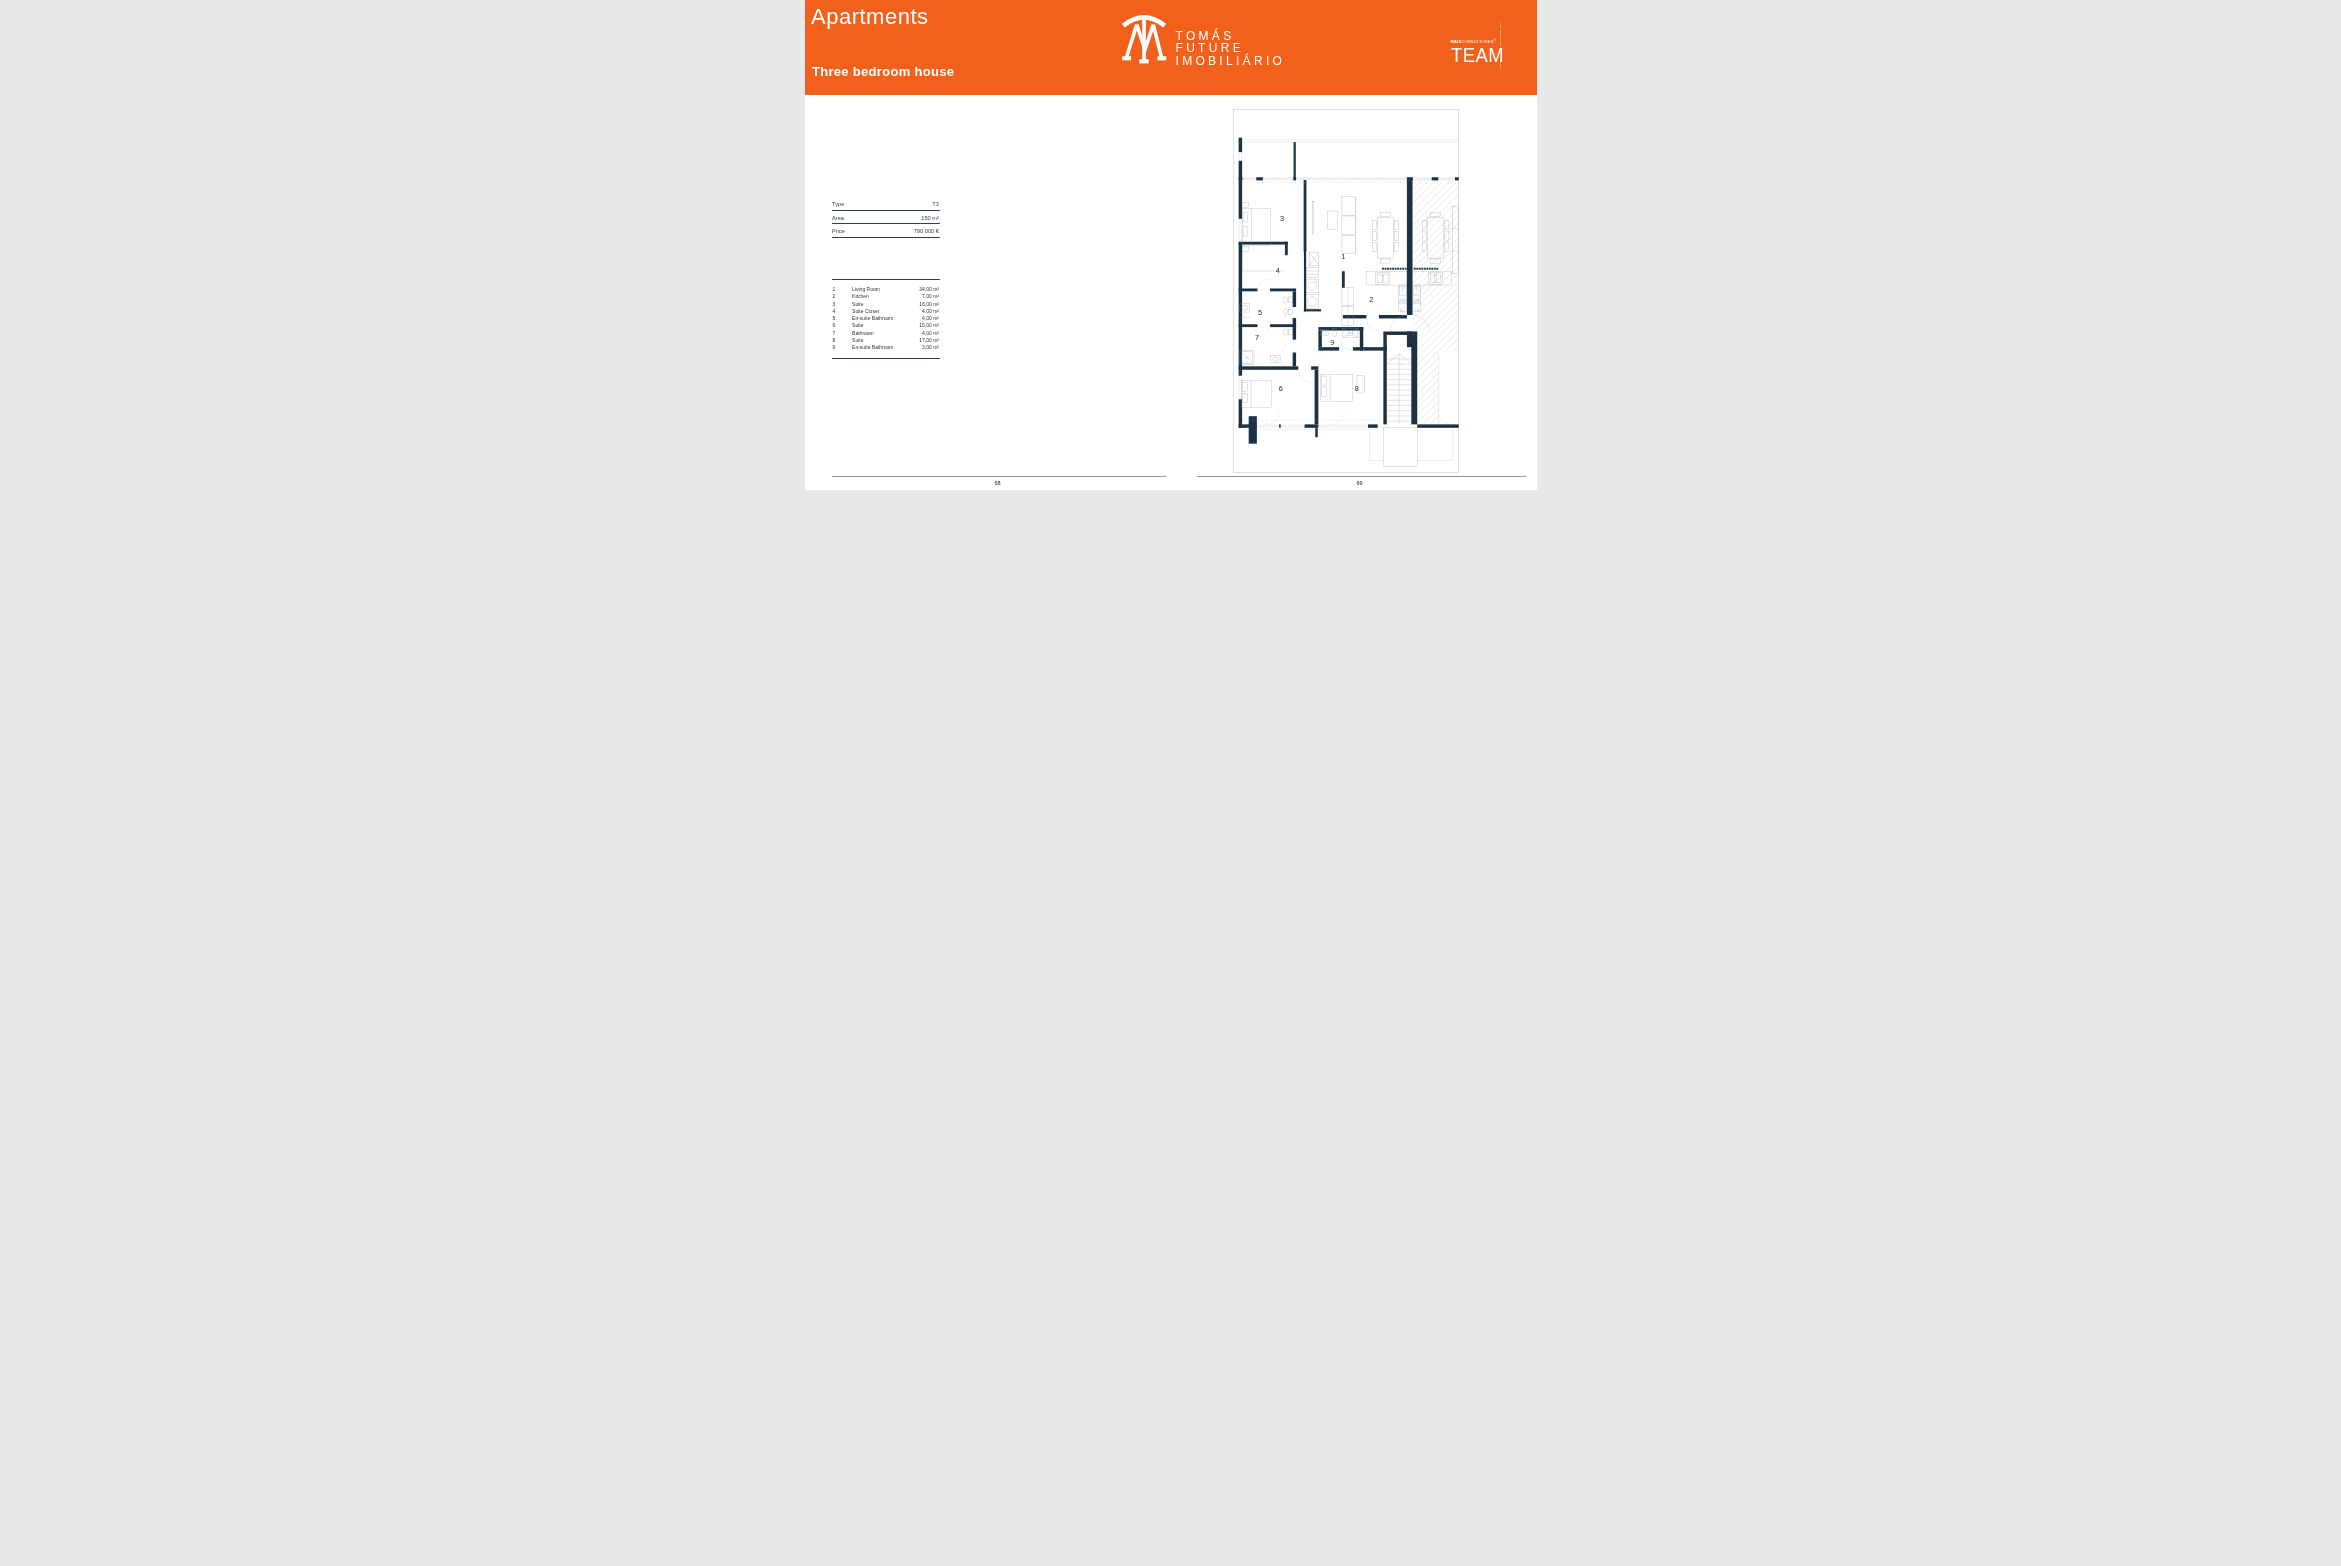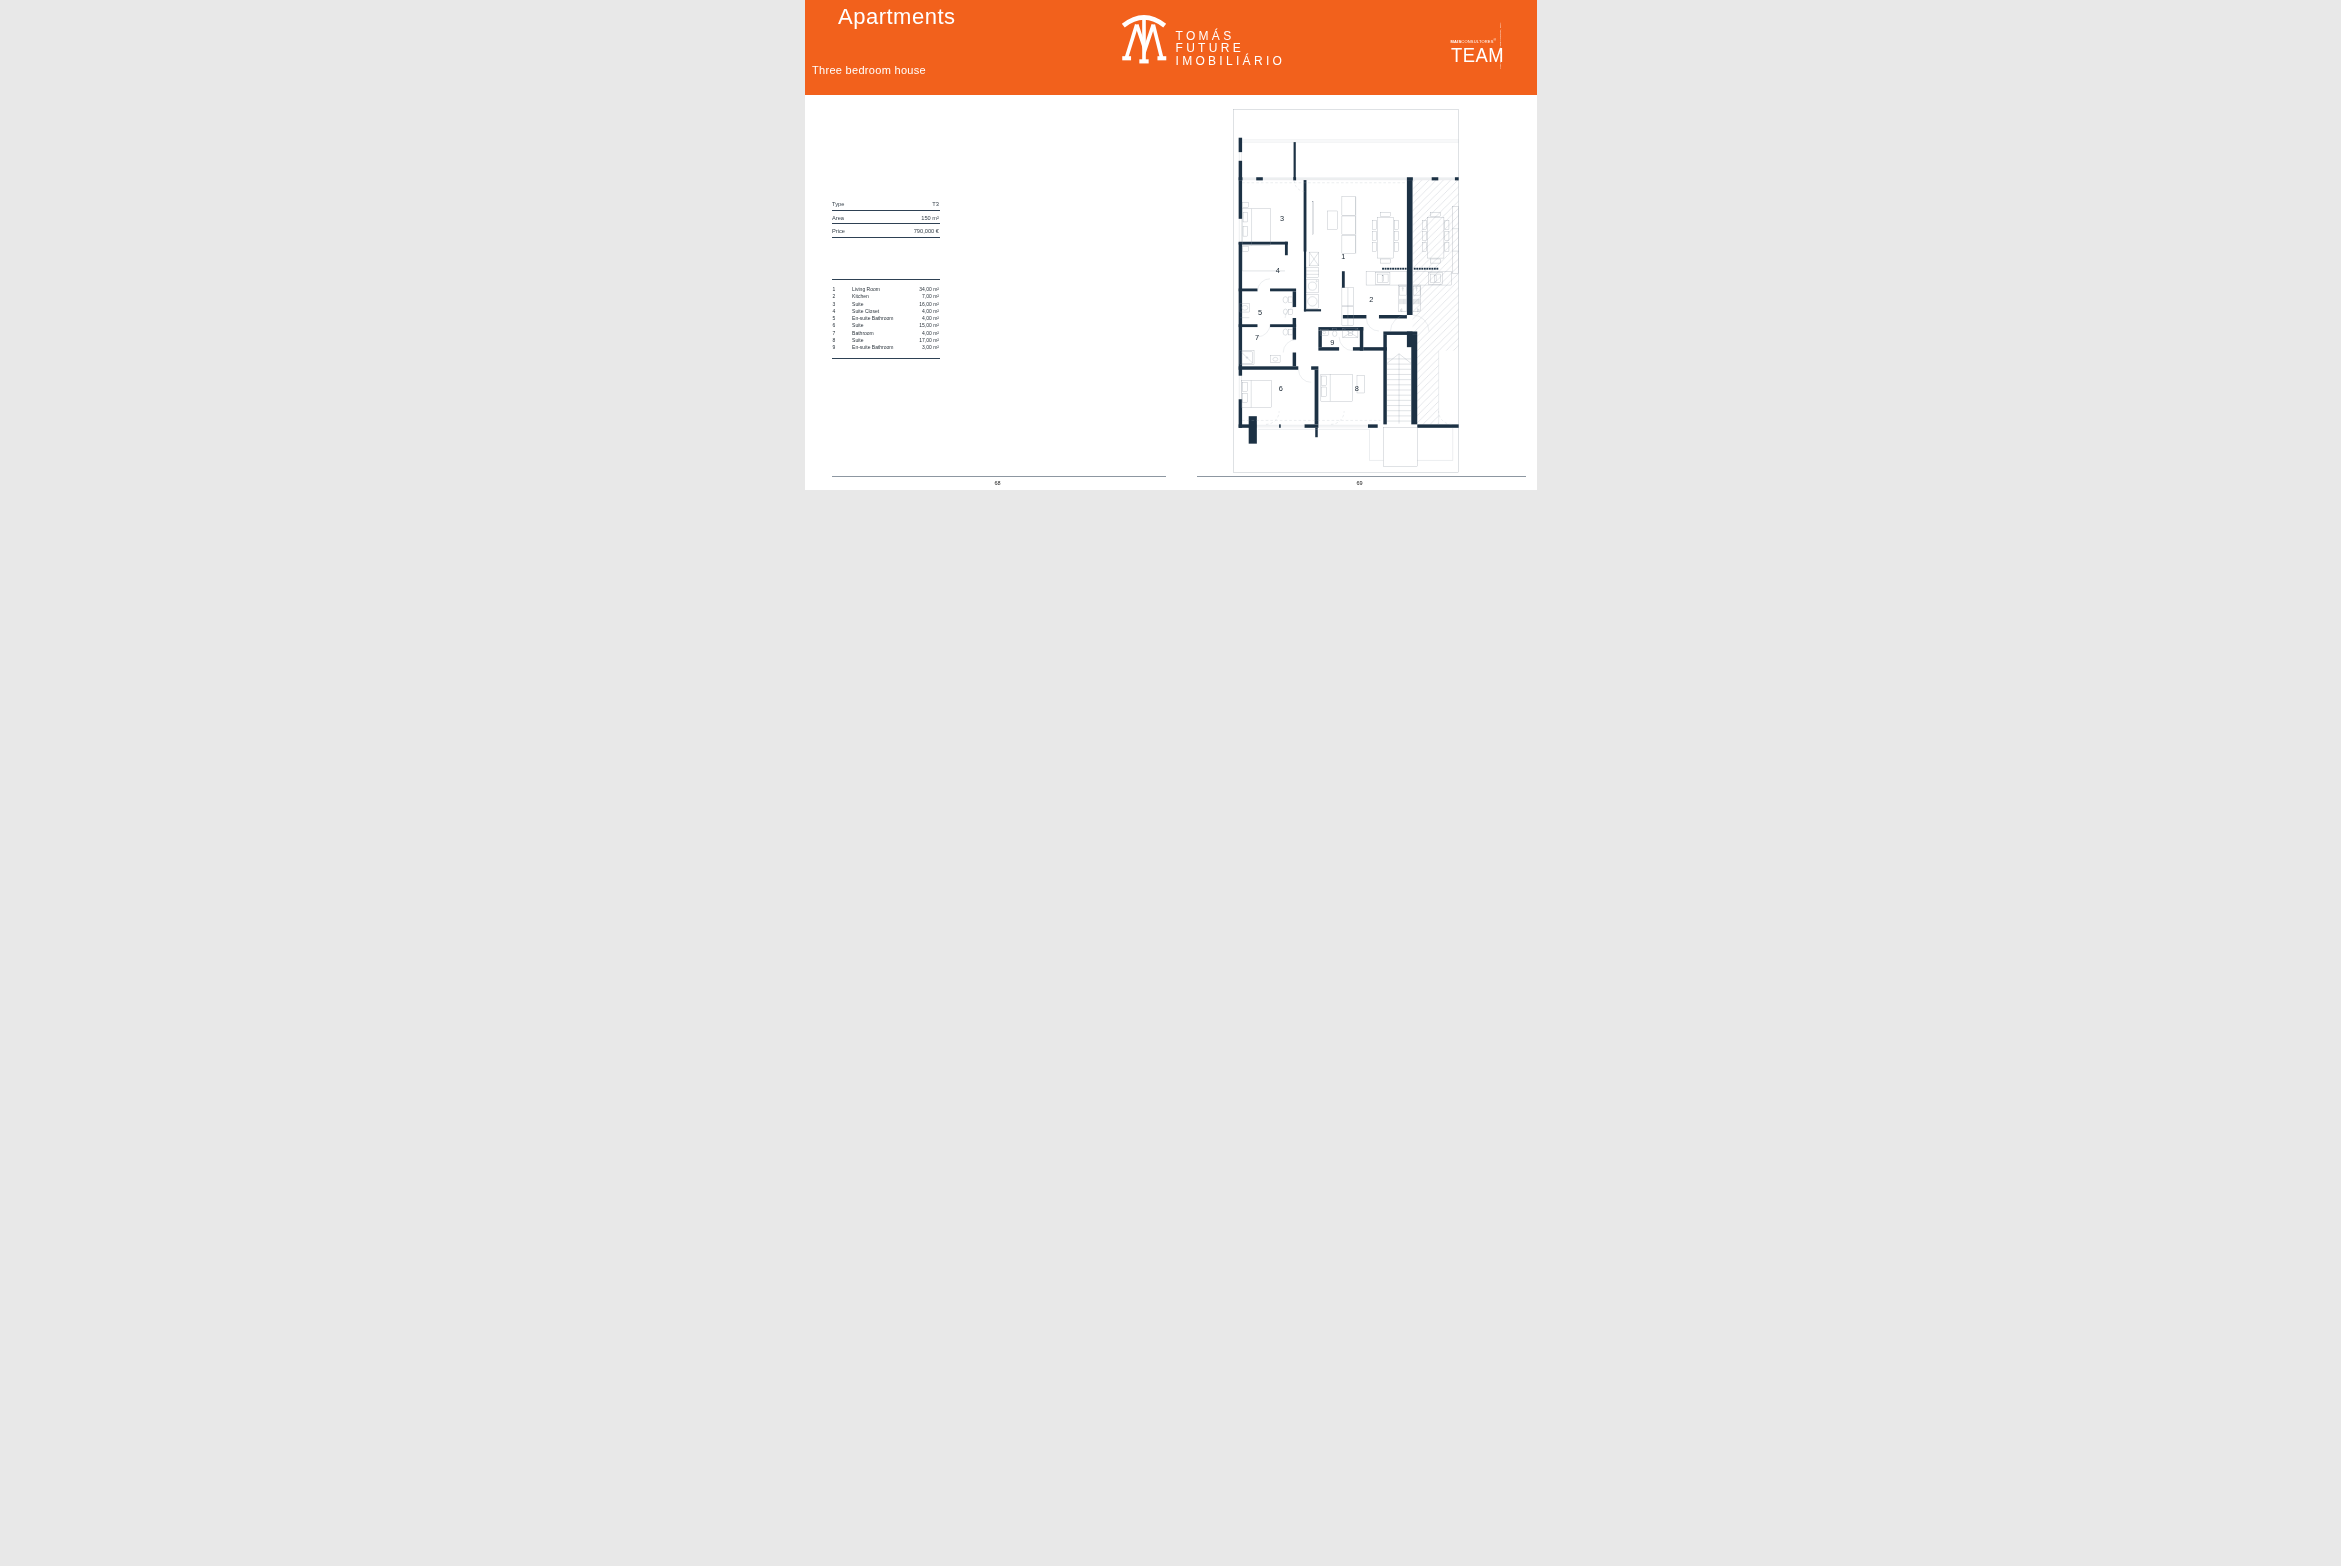--- a/index.html
+++ b/index.html
@@ -4,22 +4,22 @@
 <style>
   html,body{margin:0;padding:0;background:#e8e8e8;}
   *{box-sizing:border-box;}
   #page{
     position:relative;width:732px;height:490px;background:#ffffff;
     font-family:"Liberation Sans", sans-serif;overflow:hidden;margin:0 auto;
   }
   
   #header{position:absolute;left:0;top:0;width:732px;height:95px;background:#F2611C;color:#fff;}
   #title{position:absolute;left:6.5px;top:4px;font-size:22px;font-weight:400;letter-spacing:0.5px;
-         font-stretch:condensed;color:#fff;margin-left:27px;}
-  #subtitle{position:absolute;left:7.5px;top:64px;font-size:11px;font-weight:400;letter-spacing:0.3px;color:#fff;
+         font-stretch:condensed;color:#fff;}
+  #subtitle{position:absolute;left:7.5px;top:64px;font-size:13px;font-weight:700;letter-spacing:0.3px;color:#fff;
          font-stretch:condensed;text-align:center;}
   #monogram{position:absolute;left:313px;top:7px;width:52px;height:58px;}
   #brand{position:absolute;left:371px;top:30px;line-height:12.3px;font-size:12px;letter-spacing:3.3px;
          font-weight:400;color:#fff;font-stretch:condensed;}
   #team{position:absolute;left:646px;top:38px;width:60px;color:#fff;}
   #team-top{font-size:4px;letter-spacing:0.2px;white-space:nowrap;}
   #team-top b{font-weight:700;}
   #team-word{font-size:20px;font-weight:400;letter-spacing:0.5px;line-height:20px;margin-top:1px;
          font-stretch:condensed;transform:scaleX(.92);transform-origin:left;}
   #team-side{position:absolute;left:48px;top:9px;font-size:2.3px;letter-spacing:0.2px;

